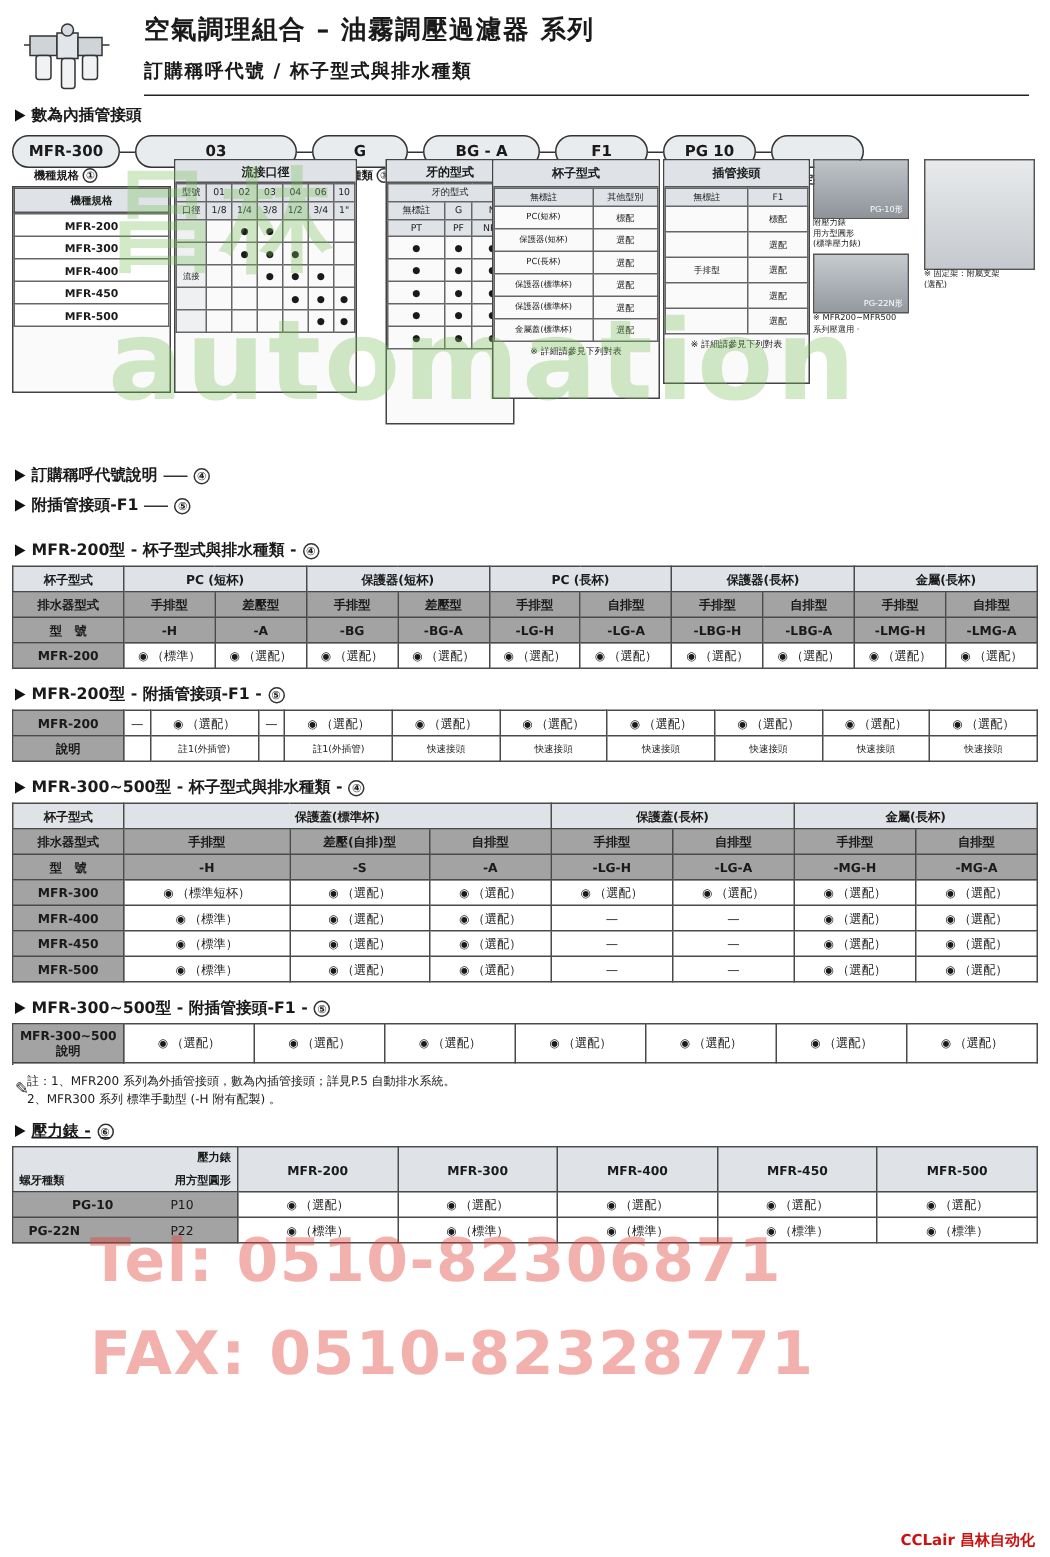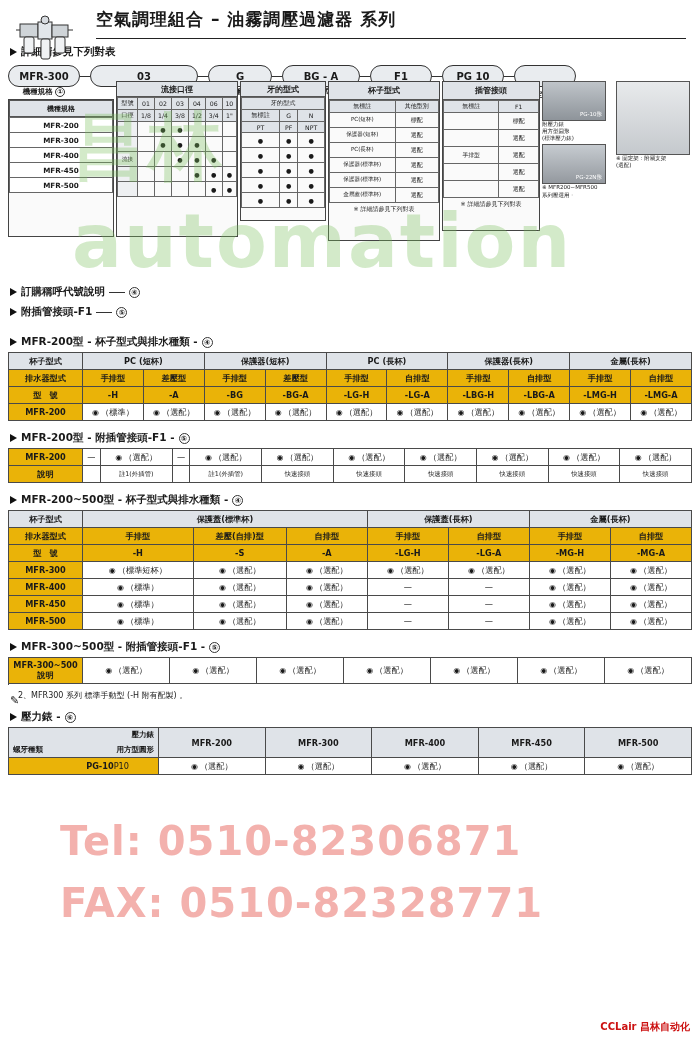--- a/index.html
+++ b/index.html
@@ -22,21 +22,21 @@
   .hdr-title { margin-left:96px; font-size:17px; font-weight:bold; letter-spacing:1px; }
   .hdr-sub { margin-left:96px; margin-top:8px; font-size:12.5px; font-weight:bold; letter-spacing:1px; }
   .hdr-rule { margin:7px 14px 0 96px; border-bottom:1.4px solid #222; }
   .sec { margin:6px 0 0 10px; font-size:10.5px; font-weight:bold; display:flex; align-items:center; gap:4px; }
   .sec .tri { display:inline-block; width:0;height:0; border-left:7px solid #111; border-top:4.5px solid transparent; border-bottom:4.5px solid transparent;}
   .panel { position:relative; margin:4px 6px 0 8px; }
   table { border-collapse:collapse; font-size:8.2px; }
   .tbl { width:684px; margin:3px 0 0 8px; }
   .tbl th, .tbl td { border:1px solid #4a4a4a; text-align:center; height:17px; padding:0 1px; }
   .tbl th { background:#dfe3e8; font-weight:bold; }
-  .tbl td.lab { background:#eab308; font-weight:bold; }
+  .tbl td.lab { background:#a3a3a3; font-weight:bold; }
   .dot::before { content:"◉"; margin-right:2px; font-size:8px;}
   .note { margin:6px 0 0 18px; font-size:8px; line-height:1.5; }
   
   .coderow { display:flex; align-items:center; margin:6px 0 0 8px; }
   .codebox { border:1px solid #333; background:#e9ecef; height:22px; display:flex; align-items:center; justify-content:center; font-size:10px; font-weight:bold; border-radius:11px;}
   .dash { flex:0 0 10px; height:1px; background:#333; }
   .circnum { display:inline-block; width:11px;height:11px;border:1px solid #333;border-radius:50%; font-size:7.5px; line-height:10px; text-align:center; background:#fff;}
   .subpanel { border:1px solid #444; background:#fafafa; position:absolute; }
 </style>
 </head>
@@ -50,26 +50,27 @@
       <rect x="38" y="11" width="16" height="12" fill="#cfd4d8" stroke="#333"></rect>
       <rect x="10" y="23" width="10" height="16" rx="2" fill="#f0f2f4" stroke="#333"></rect>
       <rect x="27" y="25" width="9" height="20" rx="2" fill="#f0f2f4" stroke="#333"></rect>
       <rect x="41" y="23" width="10" height="16" rx="2" fill="#f0f2f4" stroke="#333"></rect>
       <circle cx="31" cy="6" r="4" fill="#d7dbe0" stroke="#333"></circle>
       <line x1="2" y1="16" x2="6" y2="16" stroke="#333"></line>
       <line x1="54" y1="16" x2="59" y2="16" stroke="#333"></line>
     </svg>
   </div>
   <div class="hdr-title">空氣調理組合 – 油霧調壓過濾器 系列</div>
+  <div class="hdr-sub">訂購稱呼代號 / 杯子型式與排水種類</div>
   <div class="hdr-rule"></div>
 </div>
 
 <div class="sec">
   <span class="tri"></span>
-  <span>詳細請參見下列對表</span>
+  <span>數為內插管接頭</span>
 </div>
 
 <div class="coderow" id="coderow">
     <div class="codebox" style="width: 72px;">MFR-300</div>
     <div class="dash"></div>
     <div class="codebox" style="width: 108px;">03</div>
     <div class="dash"></div>
     <div class="codebox" style="width: 64px;">G</div>
     <div class="dash"></div>
     <div class="codebox" style="width: 78px;">BG - A</div>
@@ -189,21 +190,21 @@
               <td style="border:1px solid #666;height:15px;"></td>
               <td style="border:1px solid #666;height:15px;"></td>
               <td style="border:1px solid #666;height:15px;">●</td>
               <td style="border:1px solid #666;height:15px;">●</td>
             </tr>
           </tbody>
         </table>
       </div>
   </div>
 
-  <div class="subpanel" style="left:232px; top:-22px; width:86px; height:140px;">
+  <div class="subpanel" style="left:249px; top:-22px; width:86px; height:177px;">
     <div style="text-align:center;background:#dfe3e8;border-bottom:1px solid #555;font-weight:bold;height:15px;line-height:15px;font-size:8px;">牙的型式</div>
     <div id="thread-body">
         <table style="width:100%;border-collapse:collapse;font-size:6.2px;text-align:center;">
           <tbody>
             <tr>
               <td colspan="3" style="border:1px solid #666;background:#dfe3e8;height:11px;">牙的型式</td>
             </tr>
             <tr>
               <td style="border:1px solid #666;background:#dfe3e8;height:11px;">無標註</td>
               <td style="border:1px solid #666;background:#dfe3e8;height:11px;">G</td>
@@ -440,21 +441,21 @@
         <td style="font-size:6.4px">快速接頭</td>
         <td style="font-size:6.4px">快速接頭</td>
         <td style="font-size:6.4px">快速接頭</td>
         <td style="font-size:6.4px">快速接頭</td>
       </tr>
     </tbody>
   </table>
 
 <div class="sec" style="margin-top:10px;">
   <span class="tri"></span>
-  <span>MFR-200~500型 - 杯子型式與排水種類 -</span>
+  <span>MFR-300~500型 - 杯子型式與排水種類 -</span>
   <span class="circnum">④</span>
 </div>
 <table class="tbl" id="t300cup">
     <tbody>
       <tr>
         <th style="width:74px">杯子型式</th>
         <th colspan="3">保護蓋(標準杯)</th>
         <th colspan="2">保護蓋(長杯)</th>
         <th colspan="2">金屬(長杯)</th>
       </tr>
@@ -538,50 +539,59 @@
         <td style="height:26px"><span class="dot"></span>（選配）</td>
         <td style="height:26px"><span class="dot"></span>（選配）</td>
       </tr>
       <tr></tr>
     </tbody>
   </table>
 
 <div style="position:relative;">
   <span style="position:absolute;left:10px;top:4px;font-size:11px;">✎</span>
   <div class="note" id="notes">
+      <div>註：1、MFR200 系列為外插管接頭，數為內插管接頭；詳見P.5 自動排水系統。</div>
       <div>2、MFR300 系列 標準手動型 (-H 附有配製) 。</div>
     </div>
 </div>
 
-<div class="sec" style="margin-top:8px;">
+<div class="sec" style="margin-top:8px;text-decoration:underline;">
   <span class="tri"></span>
   <span>壓力錶 -</span>
   <span class="circnum">⑥</span>
 </div>
 <table class="tbl" id="tgauge">
     <tbody>
       <tr>
         <th style="width:150px;position:relative;height:30px">
           <div style="position:absolute;right:4px;top:2px;font-size:7.5px;">壓力錶</div>
           <div style="position:absolute;left:4px;bottom:2px;font-size:7.5px;">螺牙種類</div>
           <div style="position:absolute;right:4px;bottom:2px;font-size:7.5px;">用方型圓形</div>
         </th>
         <th>MFR-200</th>
         <th>MFR-300</th>
         <th>MFR-400</th>
         <th>MFR-450</th>
         <th>MFR-500</th>
       </tr>
       <tr>
-        <td class="lab" style="text-align:right;">PG-10<span style="float:right;padding-right:28px;font-weight:normal">P10</span></td>
-        <td><span class="dot"></span>（選配）</td>
-        <td><span class="dot"></span>（選配）</td>
-        <td><span class="dot"></span>（選配）</td>
-        <td><span class="dot"></span>（選配）</td>
-        <td><span class="dot"></span>（選配）</td>
+        <td class="lab" style="text-align:center;">PG-10<span style="float:right;padding-right:28px;font-weight:normal">P10</span></td>
+        <td><span class="dot"></span>（選配）</td>
+        <td><span class="dot"></span>（選配）</td>
+        <td><span class="dot"></span>（選配）</td>
+        <td><span class="dot"></span>（選配）</td>
+        <td><span class="dot"></span>（選配）</td>
+      </tr>
+      <tr>
+        <td class="lab" style="text-align:left;padding-left:10px">PG-22N<span style="float:right;padding-right:28px;font-weight:normal">P22</span></td>
+        <td><span class="dot"></span>（標準）</td>
+        <td><span class="dot"></span>（標準）</td>
+        <td><span class="dot"></span>（標準）</td>
+        <td><span class="dot"></span>（標準）</td>
+        <td><span class="dot"></span>（標準）</td>
       </tr>
     </tbody>
   </table>
 
 <div class="wm">
   <div class="wm-green" style="left:72px;top:98px;">昌林automation</div>
   <div class="wm-red" style="left:60px;top:818px;">Tel: 0510-82306871</div>
   <div class="wm-red" style="left:60px;top:880px;">FAX: 0510-82328771</div>
 </div>
 

